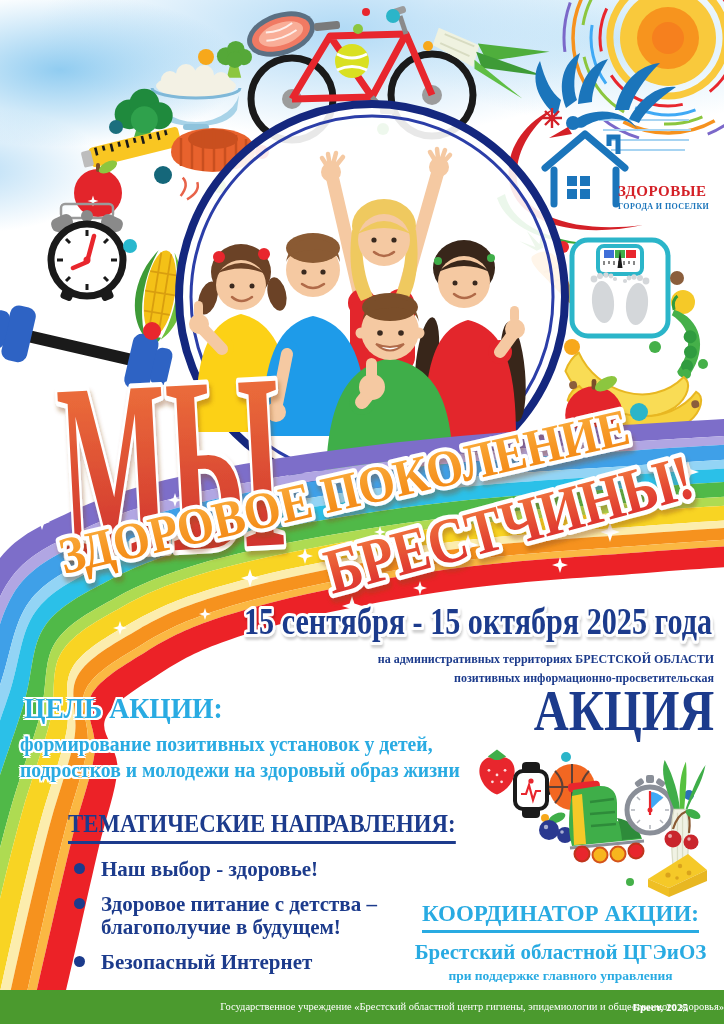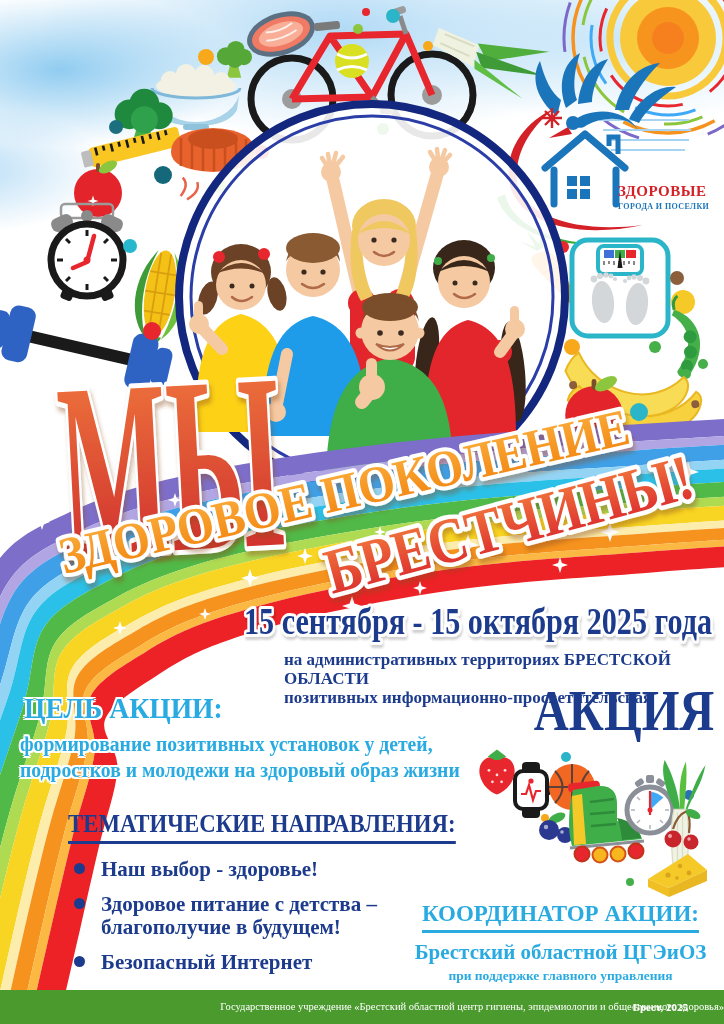--- a/index.html
+++ b/index.html
@@ -12,21 +12,21 @@
       radial-gradient(ellipse 300px 120px at 620px 40px, rgba(165,215,245,.55), rgba(165,215,245,0) 70%),
       radial-gradient(ellipse 200px 90px at -30px 170px, rgba(140,200,240,.6), rgba(140,200,240,0) 70%),
       radial-gradient(ellipse 380px 140px at 200px 120px, rgba(255,255,255,.9), rgba(255,255,255,0) 60%),
       #ffffff;}
   svg.decor{position:absolute;left:0;top:0;}
   .txt{position:absolute;font-weight:bold;}
   .navy{color:#1C3B8C;}
   .cyan{color:#29ABE2;}
   .outline-w{text-shadow:2px 0 0 #fff,-2px 0 0 #fff,0 2px 0 #fff,0 -2px 0 #fff,
      1.6px 1.6px 0 #fff,-1.6px 1.6px 0 #fff,1.6px -1.6px 0 #fff,-1.6px -1.6px 0 #fff;}
-  .intro{right:10px;top:650px;width:430px;font-size:17px;line-height:19px;}
+  .intro{right:10px;top:650px;width:430px;text-align:right;font-size:12px;line-height:19px;}
   .akciya{right:10px;top:682px;font-size:57px;line-height:1;letter-spacing:0;
           transform:scaleX(.85);transform-origin:right top;}
   .goal-h{left:24px;top:691px;font-size:30px;transform:scaleX(.92);transform-origin:left top;}
   .goal-t{left:20px;top:731px;font-size:20.5px;line-height:26px;transform:scaleX(.96);transform-origin:left top;}
   .topics{left:68px;top:810px;}
   .topics-h{display:inline-block;font-size:24.5px;border-bottom:3px solid #1C3B8C;padding-bottom:3px;
             transform:scaleX(.93);transform-origin:left top;font-weight:bold;}
   .topics ul{list-style:none;margin:14px 0 0 0;padding:0;}
   .topics li{position:relative;padding-left:33px;margin-bottom:12px;font-size:21px;line-height:23px;font-weight:bold;}
   .topics li .blt{position:absolute;left:6px;top:5px;width:11px;height:11px;border-radius:50%;background:#1C3B8C;}

